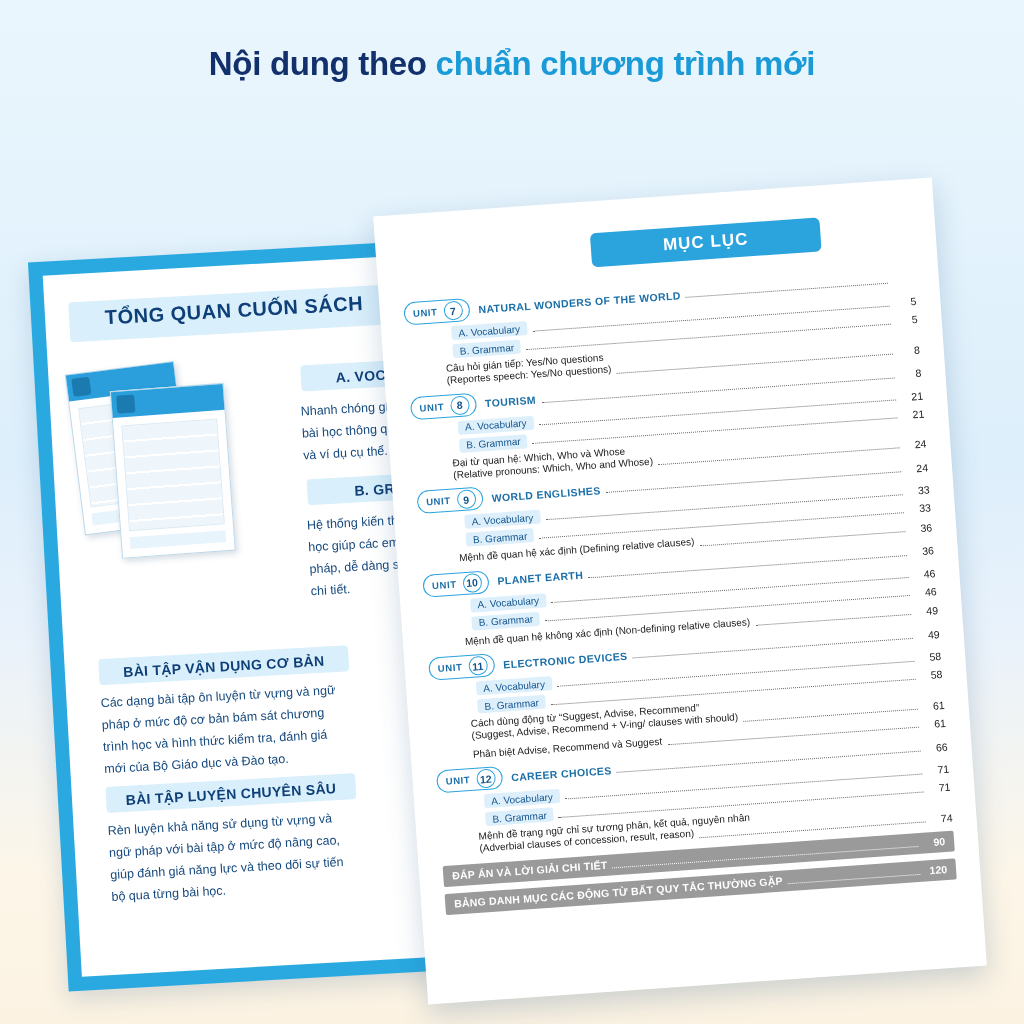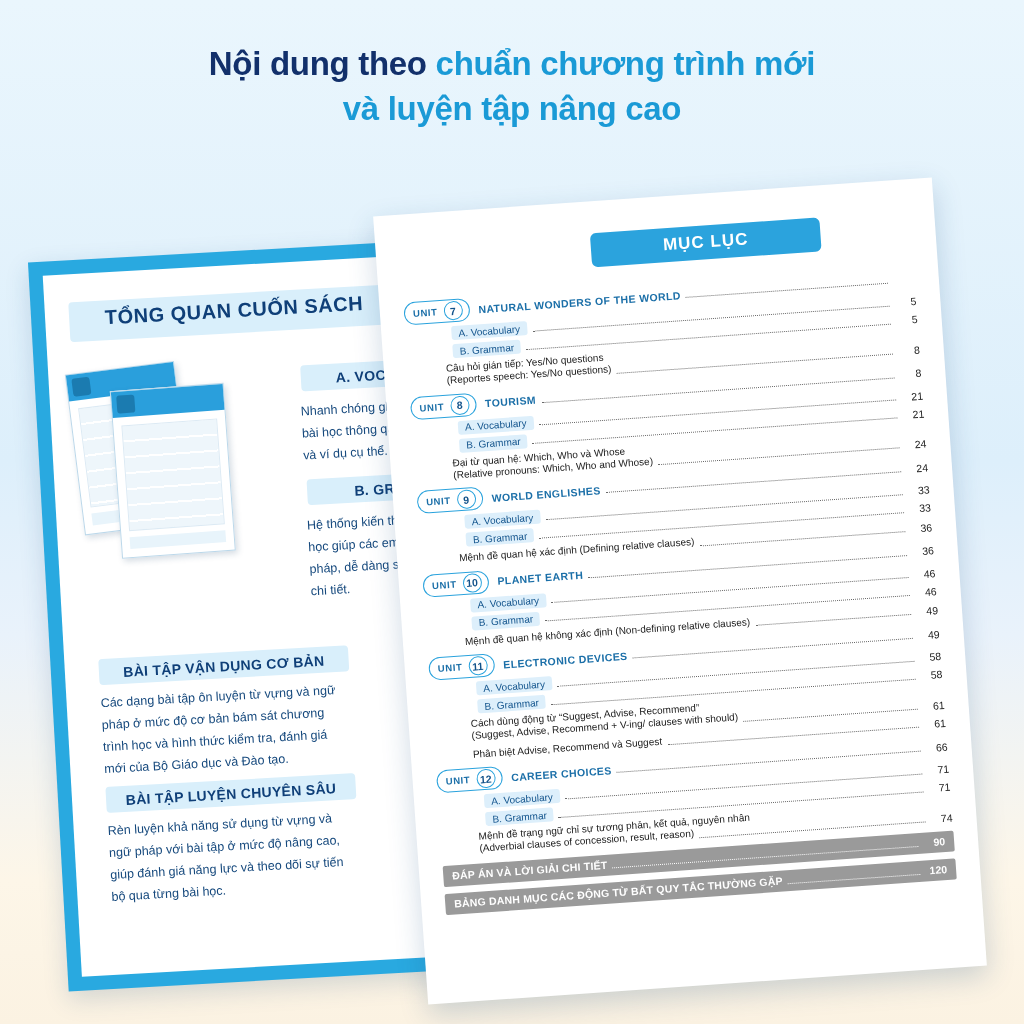--- a/index.html
+++ b/index.html
@@ -109,21 +109,20 @@
   .bar .dots{border-bottom:1.4px dotted #ffffff;}
   .bar .pg{color:#fff;font-weight:bold;}
 </style>
 </head>
 <body>
 
 <div class="headline">
   <div>
     <span>Nội dung theo </span><span class="hl-blue">chuẩn chương trình mới</span>
   </div>
-  <div class="hl-blue">và luyện tập nâng cao</div>
 </div>
 
 <div class="sheet-left">
   <div class="sheet-left-inner">
 
     <div class="left-title-band"></div>
     <div class="left-title">TỔNG QUAN CUỐN SÁCH</div>
 
     <div class="mini-page mini-a">
       <div class="mini-head">

